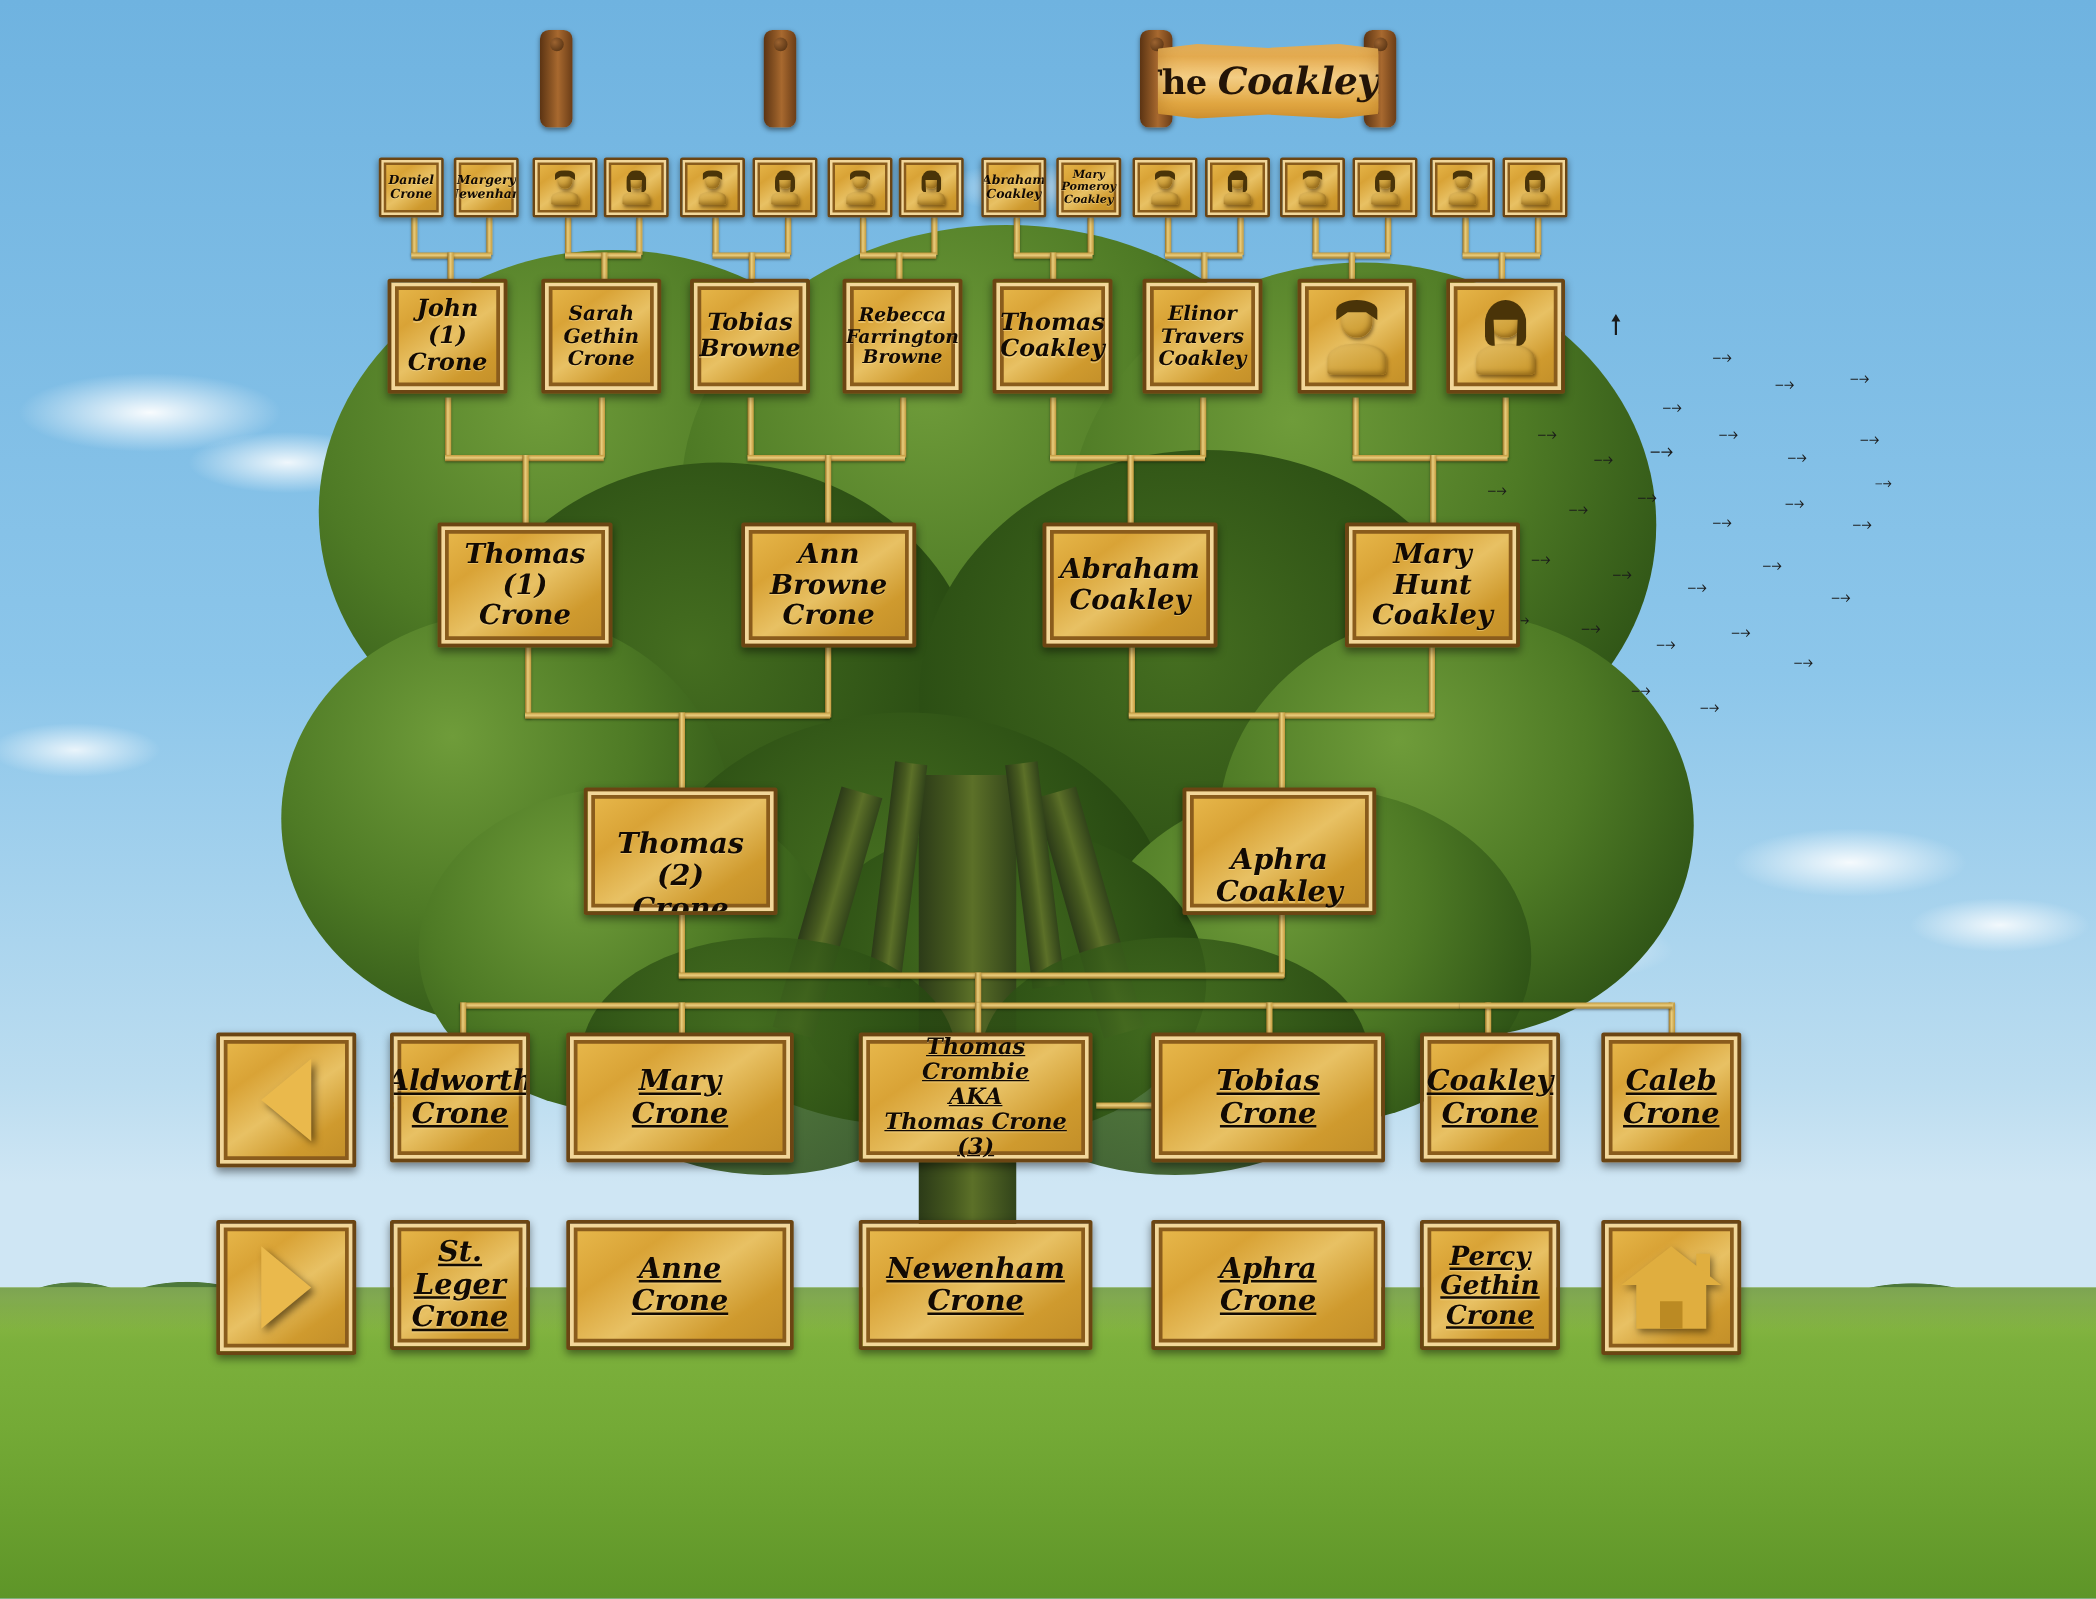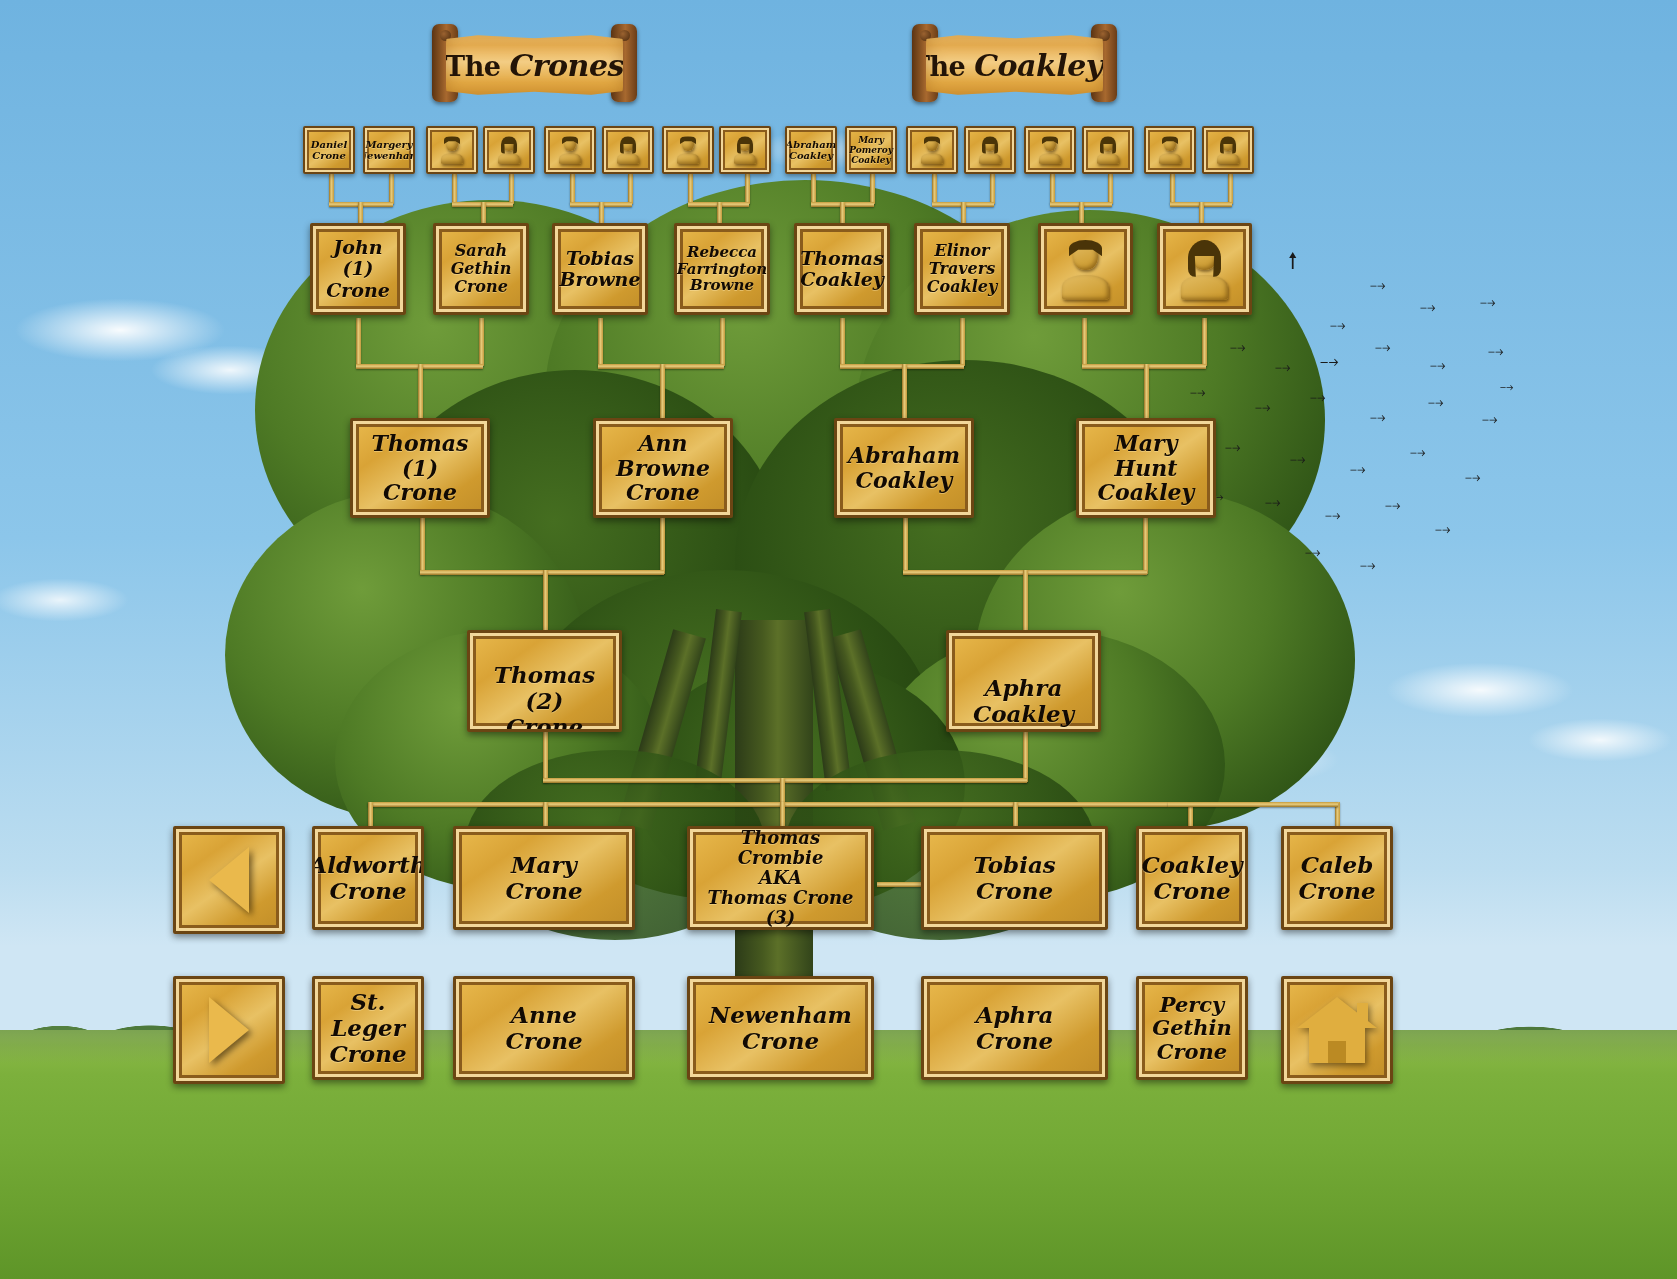--- a/index.html
+++ b/index.html
@@ -162,21 +162,21 @@
   
   .node.gen3 { width: 140px; height: 100px; }
   .node.gen3 .lbl { font-size: 22px; }
 
   
   .node.gen4 { width: 155px; height: 102px; }
   .node.gen4 .lbl { font-size: 23px; margin-top: 40px; }
 
   
   .node.child { height: 104px; }
-  .node.child .lbl { font-size: 23px; }
+  .node.child .lbl { font-size: 23px; text-decoration: underline; }
   .node.child.tiny .lbl { font-size: 18px; }
 
   
   .node.navbtn { width: 112px; height: 108px; }
 
   
   .avatar { position: relative; width: 78%; height: 82%; }
   .avatar .head {
     position: absolute; left: 50%; top: 6%;
     width: 42%; height: 46%;
@@ -312,23 +312,20 @@
   <div class="bird" style="left:265px;top:282px;">⤍</div>
   <div class="bird" style="left:135px;top:305px;">⤍</div>
   <div class="bird" style="left:190px;top:318px;">⤍</div>
   <div class="bird" style="left:40px; top:250px;font-size:13px;">⤍</div>
   <div class="bird" style="left:330px;top:140px;font-size:13px;">⤍</div>
 </div>
 
 <div class="banner" style="left:432px; top:20px;">
   <div class="roll l"></div>
   <div class="roll r"></div>
-  <div class="paper">
-    <span class="banner-text"><span class="the">The </span><span>Crones</span></span>
-  </div>
 </div>
 <div class="banner" style="left:912px; top:20px;">
   <div class="roll l"></div>
   <div class="roll r"></div>
   <div class="paper">
     <span class="banner-text"><span class="the">The </span><span>Coakleys</span></span>
   </div>
 </div>
 
 <div class="conn v" style="left:329px; top:174px; height:30px;"></div>

